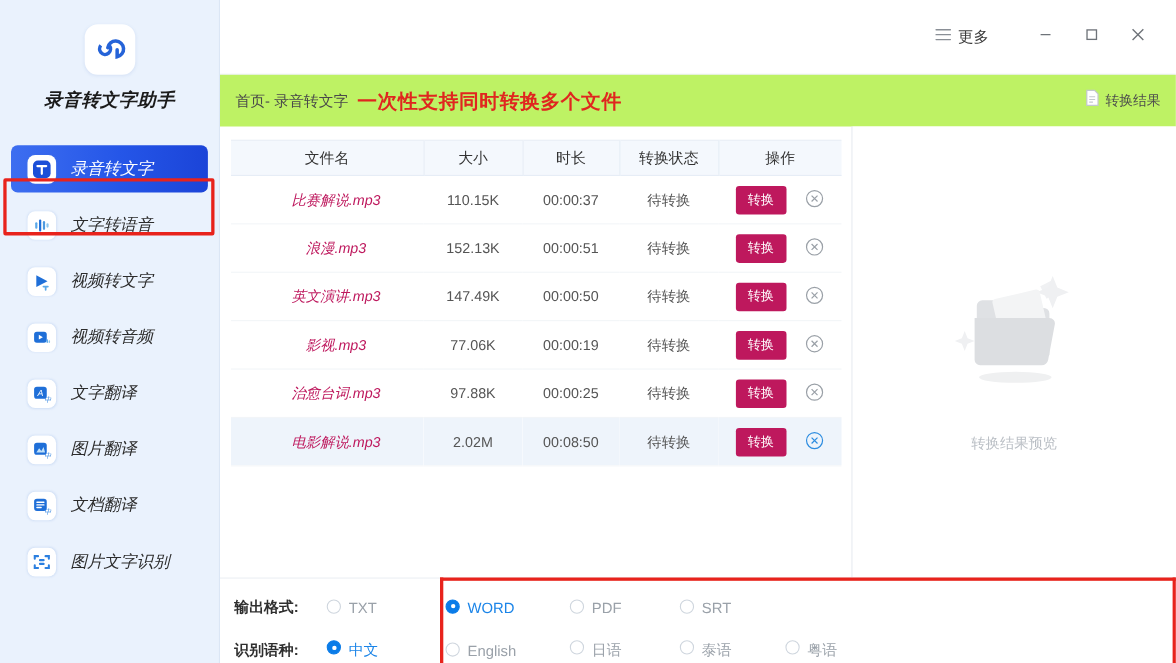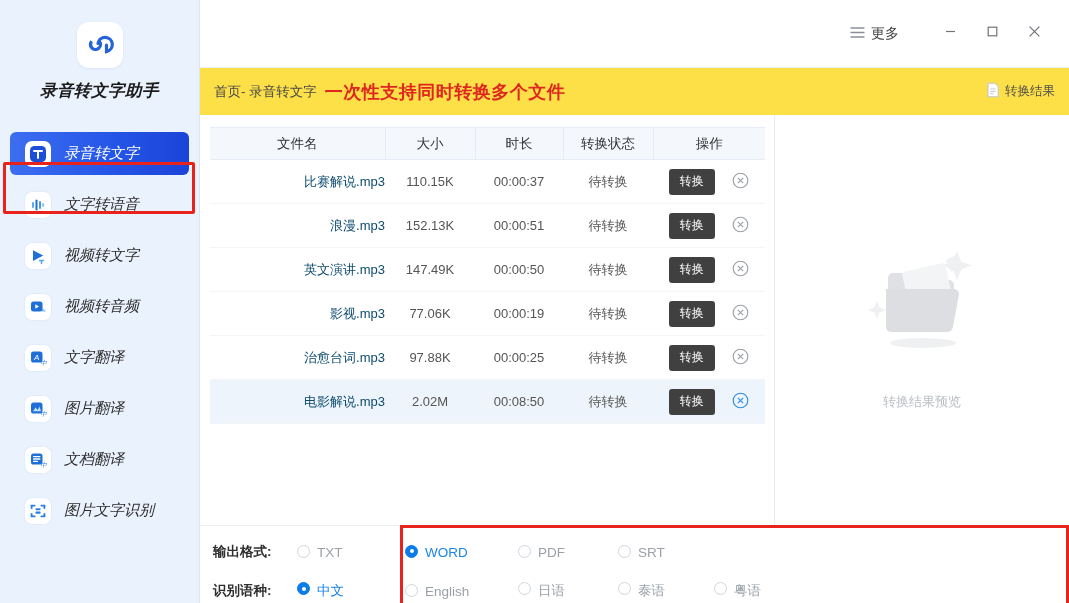--- a/index.html
+++ b/index.html
@@ -97,21 +97,21 @@
   .win-btn {
     width: 42px; height: 34px;
     display: flex; align-items: center; justify-content: center;
     cursor: pointer;
   }
 
   .crumbbar {
     height: 47px;
     display: flex; align-items: center;
     padding: 0 14px 0 14px;
-    background: #fde047;
+    background: #bef264;
   }
   .crumb { font-size: 13.5px; color: #4a4a4a; white-space: nowrap; }
   .anno-red {
     margin-left: 8px;
     font-size: 18px;
     font-weight: bold;
     color: #e0261f;
     white-space: nowrap;
     letter-spacing: .5px;
   }
@@ -157,25 +157,25 @@
   table.filetbl th.sep { border-left: 1px solid #e6edf6; }
   table.filetbl td {
     height: 44px;
     font-size: 13px;
     color: #555;
     border-bottom: 1px solid #f2f5f8;
     text-align: center;
     white-space: nowrap;
     overflow: hidden;
   }
-  table.filetbl td.fname { text-align: right; padding-left: 16px; color: #0c4a6e; }
+  table.filetbl td.fname { text-align: center; padding-left: 16px; color: #be185d; font-style: italic; }
   tr.row-selected td { background: #eef4fb; }
   .cvt-btn {
     display: inline-block;
-    background: #404040;
+    background: #be185d;
     color: #fff;
     font-size: 12px;
     padding: 4px 11px 5px 11px;
     border-radius: 3px;
     cursor: pointer;
     vertical-align: middle;
   }
   .x-icon {
     display: inline-block;
     margin-left: 14px;

